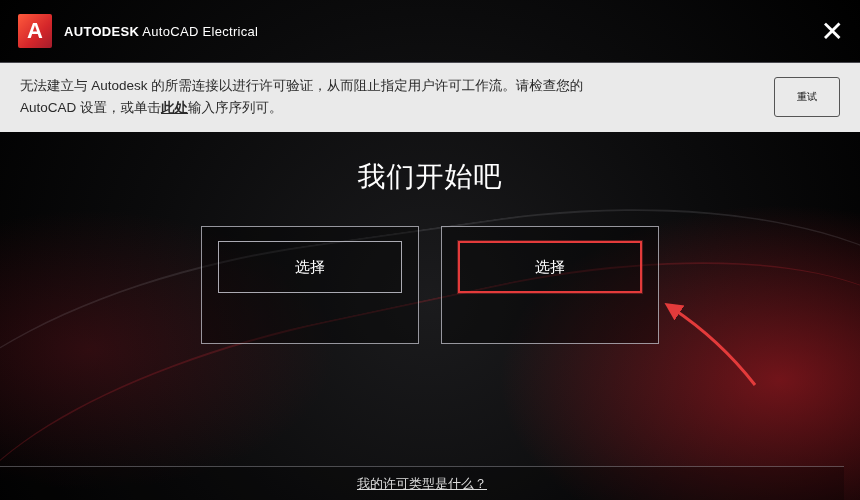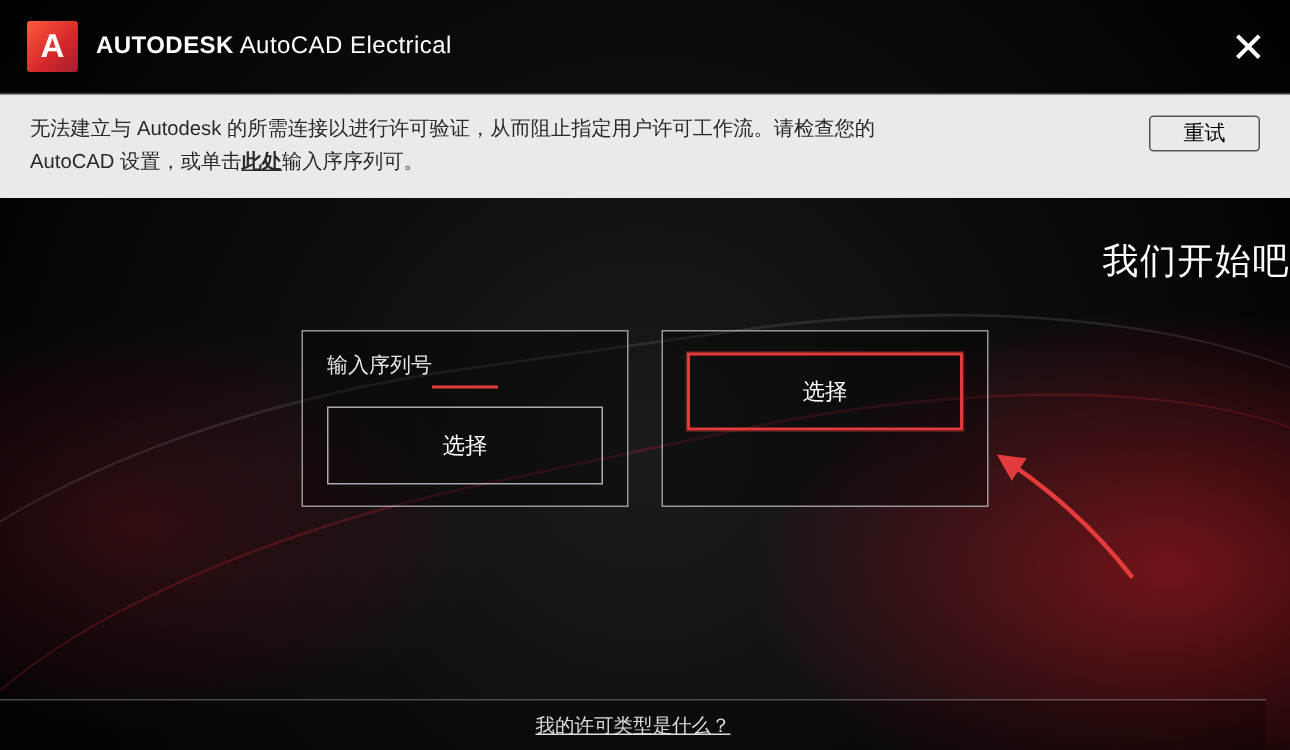--- a/index.html
+++ b/index.html
@@ -38,21 +38,21 @@
     align-items: center;
     padding: 0 18px;
   }
   .logo-box {
     width: 34px; height: 34px;
     background: linear-gradient(135deg, #ff5a3c, #d4262a 60%, #a31d2c);
     display: flex; align-items: center; justify-content: center;
     font-weight: 800; font-size: 22px; color: #fff;
     border-radius: 2px;
   }
-  .brand { margin-left: 12px; font-size: 16px; letter-spacing: .3px; text-align: right; }
+  .brand { margin-left: 12px; font-size: 13px; letter-spacing: .3px; text-align: right; }
   .brand .b1 { font-weight: 800; }
   .brand .b2 { font-weight: 400; }
   .close-x {
     position: absolute; right: 16px; top: 18px;
     font-size: 28px; line-height: 1; cursor: pointer; color: #fff;
     font-weight: 300;
   }
 
   
   .banner {
@@ -64,32 +64,32 @@
     line-height: 1.6;
     display: flex;
     align-items: flex-start;
     gap: 6px;
   }
   .banner-text { flex: 1; }
   .banner .link { text-decoration: underline; cursor: pointer; font-weight: bold; }
   .retry-btn {
     border: 1px solid #555;
     background: #eaeaea;
-    padding: 2px 22px;
-    font-size: 14px;
+    padding: 12px 22px;
+    font-size: 10px;
     border-radius: 3px;
     cursor: pointer;
     margin-top: 2px;
     white-space: nowrap;
   }
 
   
   .title {
-    text-align: right;
-    font-size: 24px;
+    text-align: center;
+    font-size: 28px;
     font-weight: 500;
     margin-top: 26px;
     font-family: "SimSun", "Songti SC", serif;
     letter-spacing: 1px;
   }
   .cards {
     display: flex;
     justify-content: center;
     gap: 22px;
     margin-top: 30px;
@@ -174,24 +174,20 @@
       <span>无法建立与 Autodesk 的所需连接以进行许可验证，从而阻止指定用户许可工作流。请检查您的</span><br>
       <span>AutoCAD 设置，或单击</span><span class="link">此处</span><span>输入序序列可。</span>
     </div>
     <button class="retry-btn">重试</button>
   </div>
 
   <div class="title">我们开始吧</div>
 
   <div class="cards">
     <div class="card">
-      <div>
-        <div class="card-label">输入序列号</div>
-        <div class="underline-red"></div>
-      </div>
       <button class="select-btn">选择</button>
     </div>
     <div class="card">
       <button class="select-btn hl">选择</button>
     </div>
   </div>
 
   <svg class="arrow" width="110" height="110">
     <defs>
       <marker id="ah" markerWidth="10" markerHeight="10" refX="3" refY="3" orient="auto">

